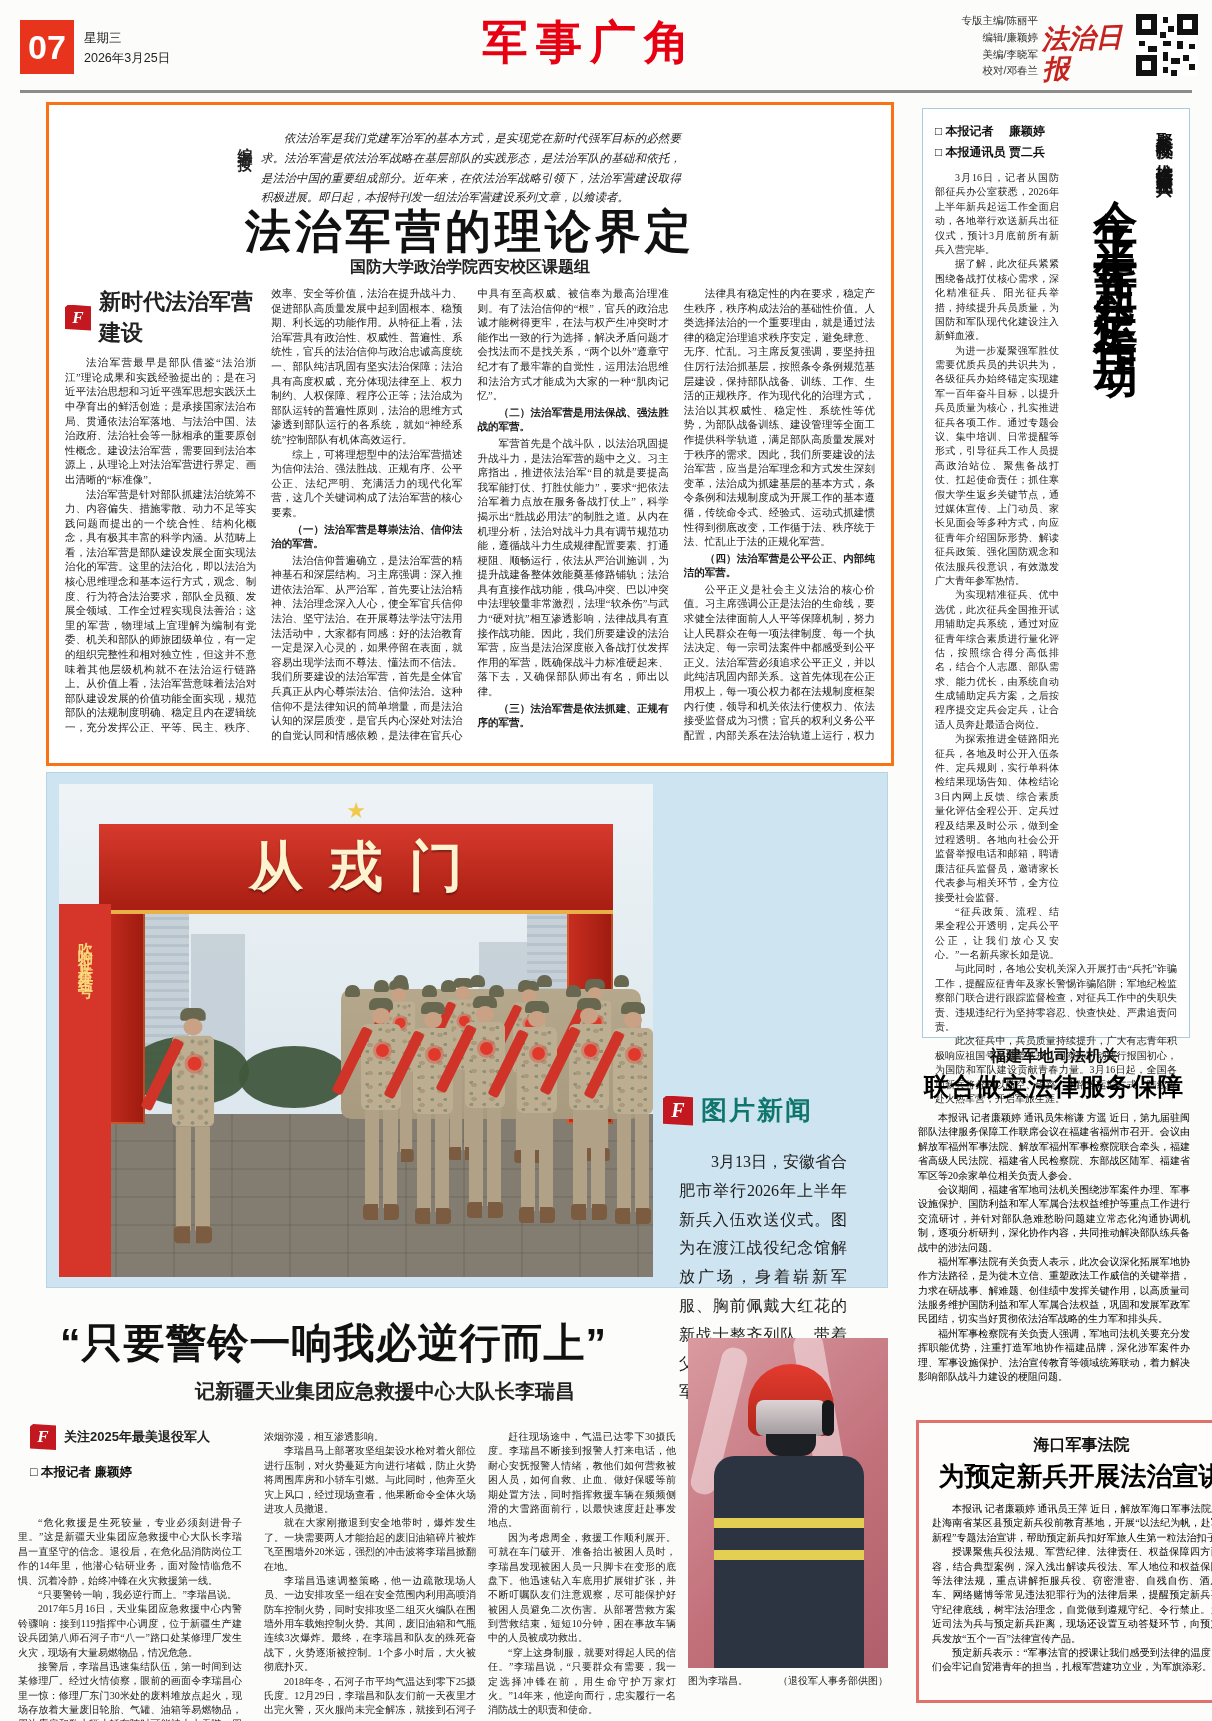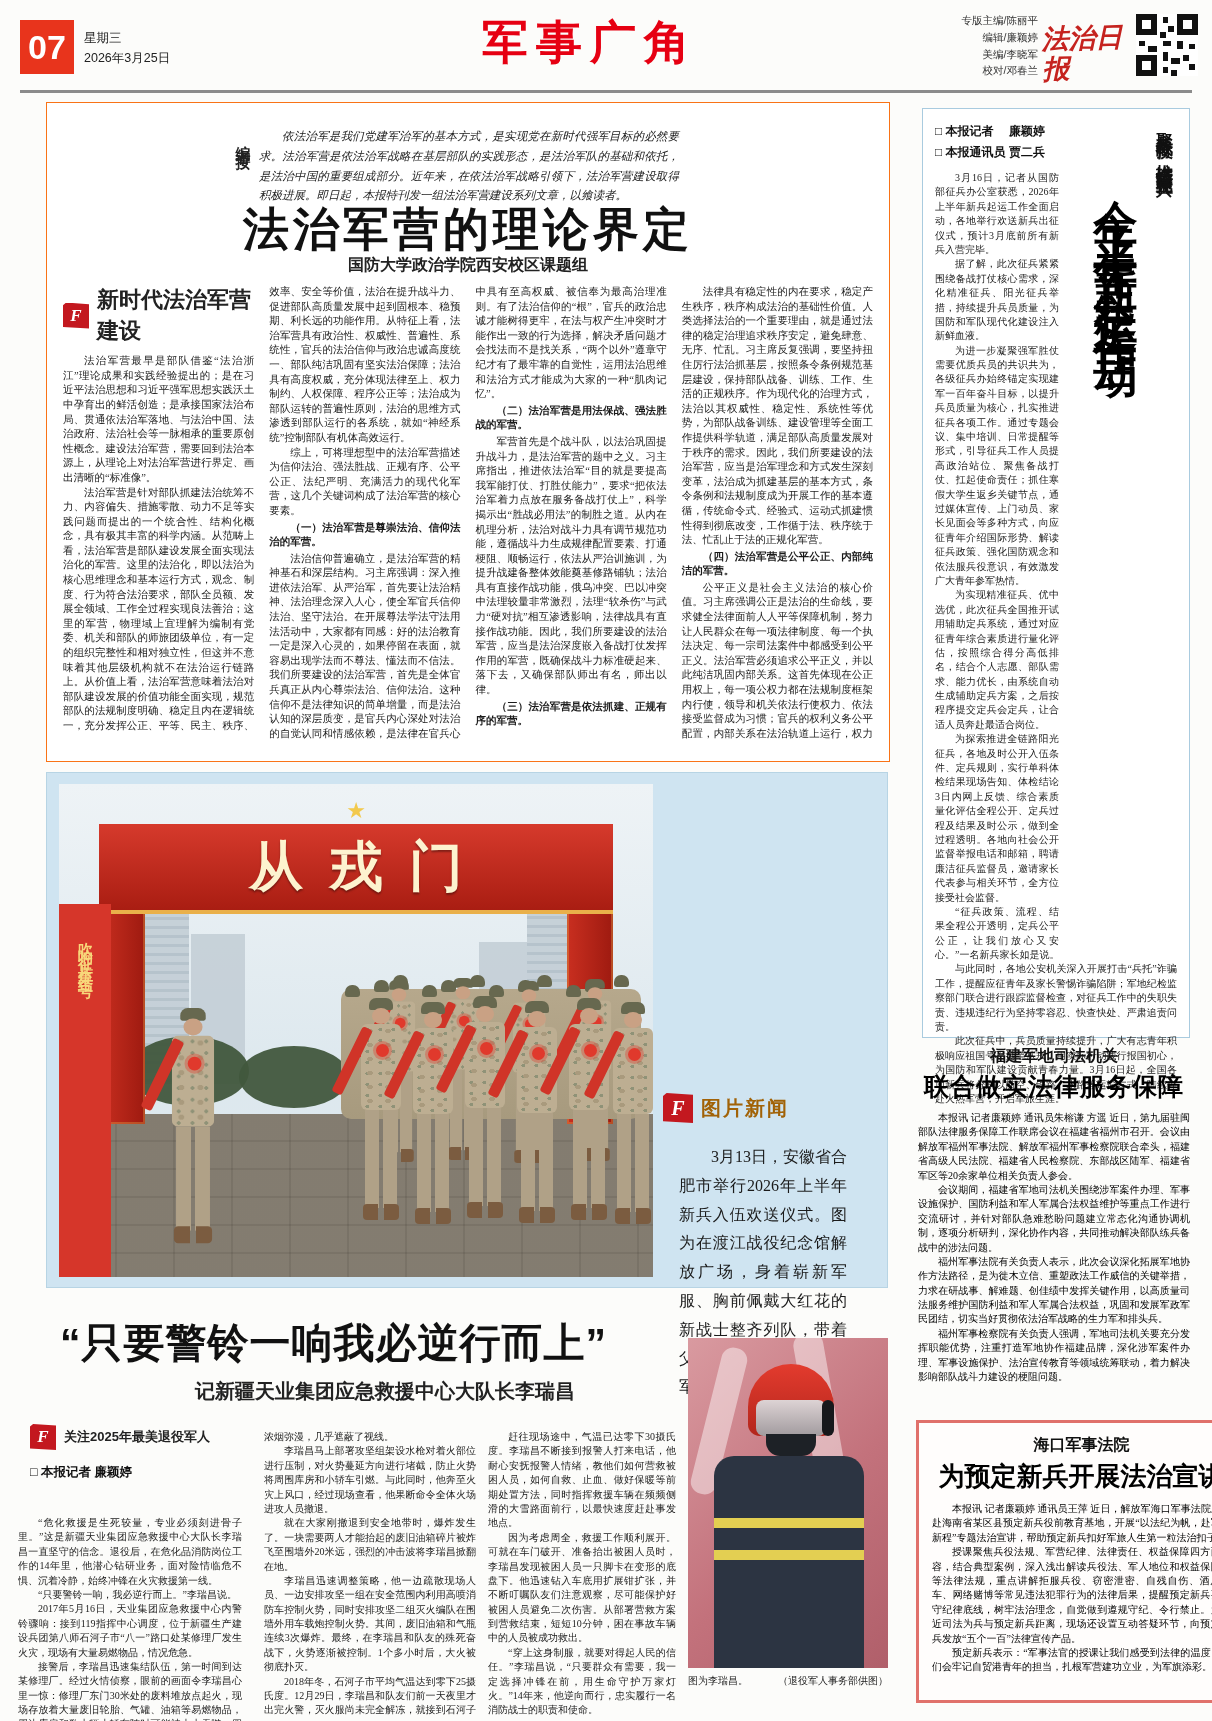--- a/index.html
+++ b/index.html
@@ -24,21 +24,21 @@
   .serif{font-family:"Liberation Serif","DejaVu Serif",serif;}
   .bpar{margin:0;text-indent:2em;text-align:justify;}
   .bpar.cont{text-indent:0;}
   .subhead{margin:2px 0;text-indent:2em;text-align:justify;font-weight:700;}
   .fcube{position:relative;background:#c3181f;color:#fff;display:flex;align-items:center;justify-content:center;
     font-family:"Liberation Serif","DejaVu Serif",serif;font-style:italic;font-weight:900;flex:0 0 auto;
     clip-path:polygon(12% 0,100% 6%,100% 100%,0 94%,0 10%);}
   .badge-row{display:flex;align-items:center;gap:8px;}
 
   
-  .lead-box{left:46px;top:102px;width:842px;height:658px;border:1px solid #f97316;background:#fff;}
+  .lead-box{left:46px;top:102px;width:842px;height:658px;border:3px solid #f97316;background:#fff;}
   .note-label{left:186px;top:30px;writing-mode:vertical-rl;font-size:15px;font-weight:700;letter-spacing:5px;color:#222;}
   .note-text{left:212px;top:24px;width:420px;font-size:11.5px;line-height:1.72;color:#222;
     font-style:italic;text-align:justify;text-indent:2em;}
   .lead-title{left:0;top:96px;width:100%;text-align:center;font-size:46px;font-weight:900;
     color:#111;letter-spacing:4px;}
   .lead-byline{left:0;top:152px;width:100%;text-align:center;font-size:16px;font-weight:700;color:#222;}
   .lead-cols{left:16px;top:182px;width:810px;height:462px;column-count:4;column-gap:15px;
     font-size:10.5px;line-height:1.39;color:#1b1b1b;overflow:hidden;}
   .lead-badge{margin:0 0 8px 0;}
   .lead-badge .txt{font-size:22px;font-weight:700;color:#222;}
@@ -87,21 +87,21 @@
   .s-sash{left:4px;top:28px;width:11px;height:72px;background:#d03428;border-radius:3px;
     transform:rotate(26deg);transform-origin:top left;}
   .s-flower{left:17px;top:46px;width:13px;height:13px;background:#e0392c;border-radius:50%;
     box-shadow:0 0 0 3px rgba(224,57,44,.35);}
   .s-legs{left:6px;top:112px;width:32px;height:98px;
     background:linear-gradient(90deg,#b0a187 0 45%,transparent 45% 55%,#b0a187 55%);}
   .s-boots{left:4px;top:206px;width:36px;height:16px;border-radius:4px;
     background:linear-gradient(90deg,#7b5c40 0 42%,transparent 42% 58%,#7b5c40 58%);}
   .pn-caption-wrap{left:616px;top:320px;width:200px;}
   .pn-badge{margin-bottom:20px;}
-  .pn-badge .txt{font-size:20px;font-weight:700;color:#a16207;letter-spacing:2px;}
+  .pn-badge .txt{font-size:26px;font-weight:700;color:#0f766e;letter-spacing:2px;}
   .pn-cap{font-size:16px;line-height:1.8;text-align:justify;text-indent:2em;color:#1b1b1b;margin:16px;}
   .pn-credit{font-size:11.5px;font-weight:700;text-align:right;color:#111;margin:8px 0 0 0;}
 
   
   .hero-title{left:60px;top:1316px;width:650px;text-align:left;font-size:41px;font-weight:900;
     color:#111;letter-spacing:1px;}
   .hero-sub{left:60px;top:1378px;width:650px;text-align:center;font-size:20px;font-weight:700;color:#222;}
   .hero-badge{left:30px;top:1424px;}
   .hero-badge .txt{font-size:13px;font-weight:700;color:#222;}
   .hero-byline{left:30px;top:1464px;font-size:12.5px;font-weight:700;color:#111;}
@@ -380,21 +380,21 @@
     <span class="txt">关注2025年最美退役军人</span>
   </div>
   <div class="abs hero-byline">□ 本报记者 廉颖婷</div>
   <div class="abs hero-col hero-c1 serif">
       <p class="bpar">“危化救援是生死较量，专业必须刻进骨子里。”这是新疆天业集团应急救援中心大队长李瑞昌一直坚守的信念。退役后，在危化品消防岗位工作的14年里，他潜心钻研业务，面对险情临危不惧、沉着冷静，始终冲锋在火灾救援第一线。</p>
       <p class="bpar">“只要警铃一响，我必逆行而上。”李瑞昌说。</p>
       <p class="bpar">2017年5月16日，天业集团应急救援中心内警铃骤响：接到119指挥中心调度，位于新疆生产建设兵团第八师石河子市“八一”路口处某修理厂发生火灾，现场有大量易燃物品，情况危急。</p>
       <p class="bpar">接警后，李瑞昌迅速集结队伍，第一时间到达某修理厂。经过火情侦察，眼前的画面令李瑞昌心里一惊：修理厂东门30米处的废料堆放点起火，现场存放着大量废旧轮胎、气罐、油箱等易燃物品，周边库房和数十辆小轿车随时可能被大火吞噬，四周</p>
     </div>
   <div class="abs hero-col hero-c2 serif">
-      <p class="bpar cont">浓烟弥漫，几乎遮蔽了视线。</p>
+      <p class="bpar cont">浓烟弥漫，相互渗透影响。</p>
       <p class="bpar">李瑞昌马上部署攻坚组架设水枪对着火部位进行压制，对火势蔓延方向进行堵截，防止火势将周围库房和小轿车引燃。与此同时，他奔至火灾上风口，经过现场查看，他果断命令全体火场进攻人员撤退。</p>
       <p class="bpar">就在大家刚撤退到安全地带时，爆炸发生了。一块需要两人才能抬起的废旧油箱碎片被炸飞至围墙外20米远，强烈的冲击波将李瑞昌掀翻在地。</p>
       <p class="bpar">李瑞昌迅速调整策略，他一边疏散现场人员、一边安排攻坚一组在安全范围内利用高喷消防车控制火势，同时安排攻坚二组灭火编队在围墙外用车载炮控制火势。其间，废旧油箱和气瓶连续3次爆炸。最终，在李瑞昌和队友的殊死奋战下，火势逐渐被控制。1个多小时后，大火被彻底扑灭。</p>
       <p class="bpar">2018年冬，石河子市平均气温达到零下25摄氏度。12月29日，李瑞昌和队友们前一天夜里才出完火警，灭火服尚未完全解冻，就接到石河子市应急救援支队调动命令：“147团省道有人员被困。”感冒发烧的李瑞昌接到险情后二话不说，带着队友就出发了。</p>
     </div>
   <div class="abs hero-col hero-c3 serif">
       <p class="bpar">赶往现场途中，气温已达零下30摄氏度。李瑞昌不断接到报警人打来电话，他耐心安抚报警人情绪，教他们如何营救被困人员，如何自救、止血、做好保暖等前期处置方法，同时指挥救援车辆在频频侧滑的大雪路面前行，以最快速度赶赴事发地点。</p>
       <p class="bpar">因为考虑周全，救援工作顺利展开。可就在车门破开、准备抬出被困人员时，李瑞昌发现被困人员一只脚卡在变形的底盘下。他迅速钻入车底用扩展钳扩张，并不断叮嘱队友们注意观察，尽可能保护好被困人员避免二次伤害。从部署营救方案到营救结束，短短10分钟，困在事故车辆中的人员被成功救出。</p>
       <p class="bpar">“穿上这身制服，就要对得起人民的信任。”李瑞昌说，“只要群众有需要，我一定选择冲锋在前，用生命守护万家灯火。”14年来，他逆向而行，忠实履行一名消防战士的职责和使命。</p>
     </div>

